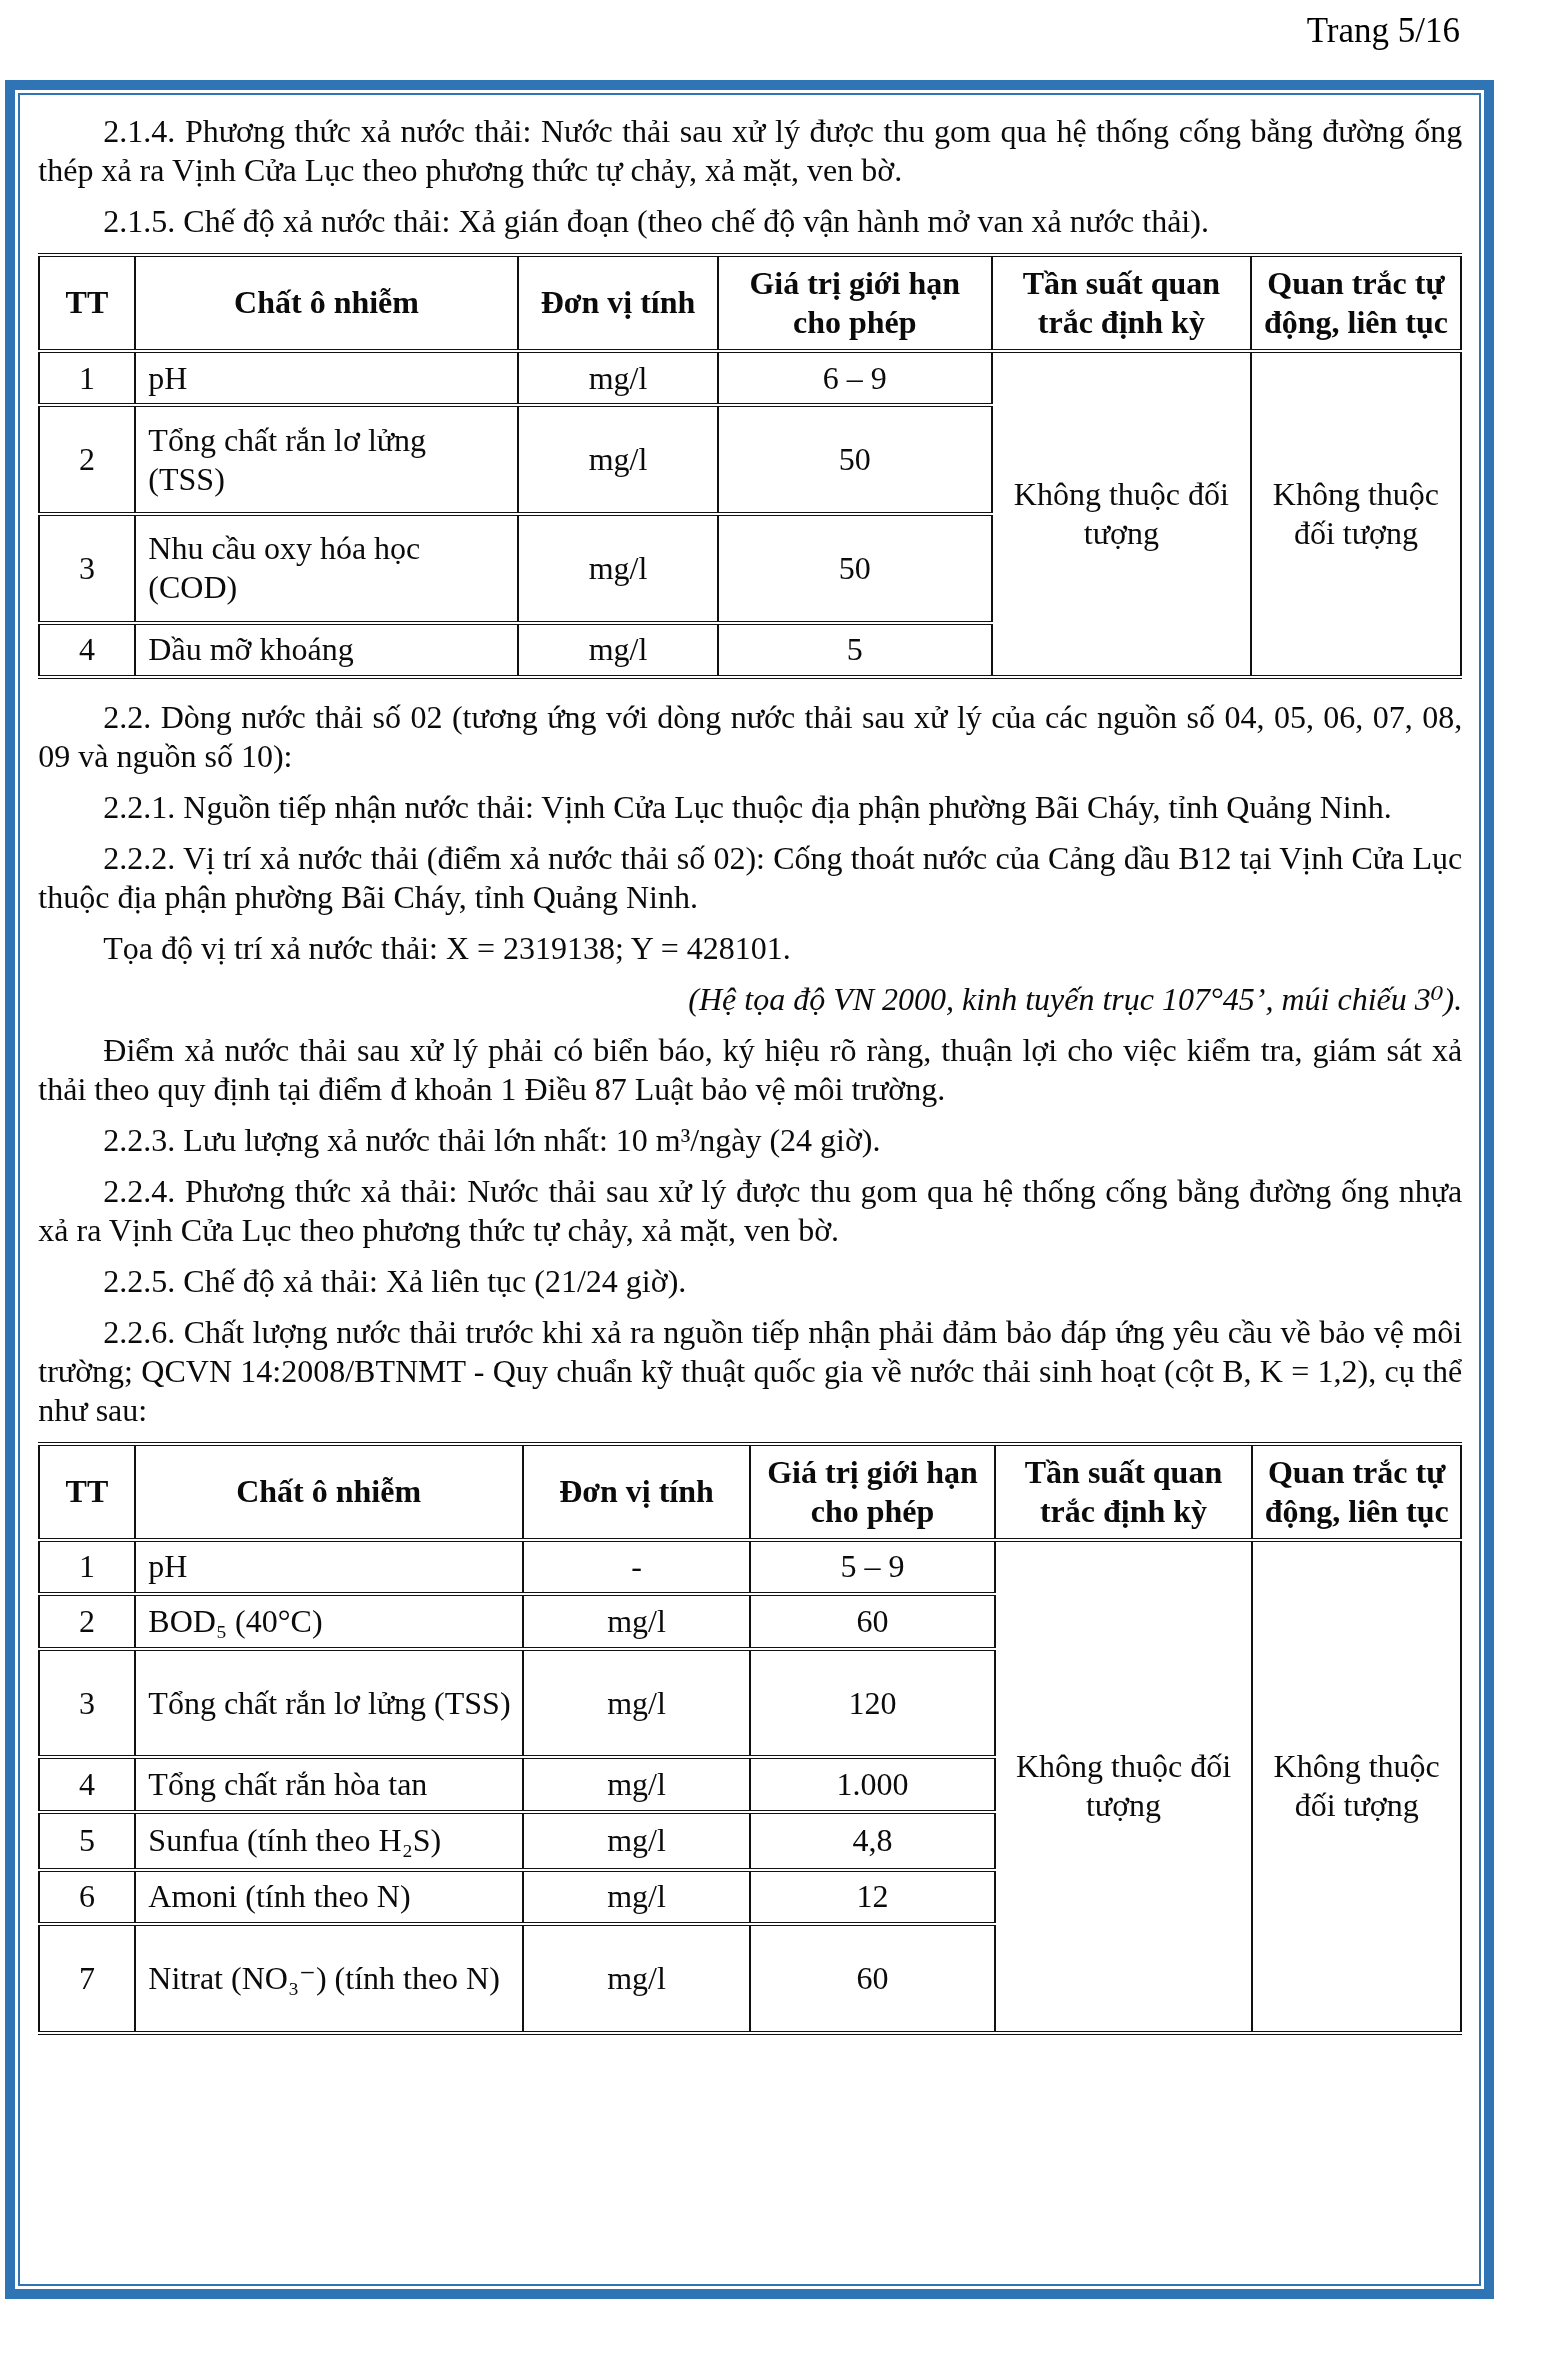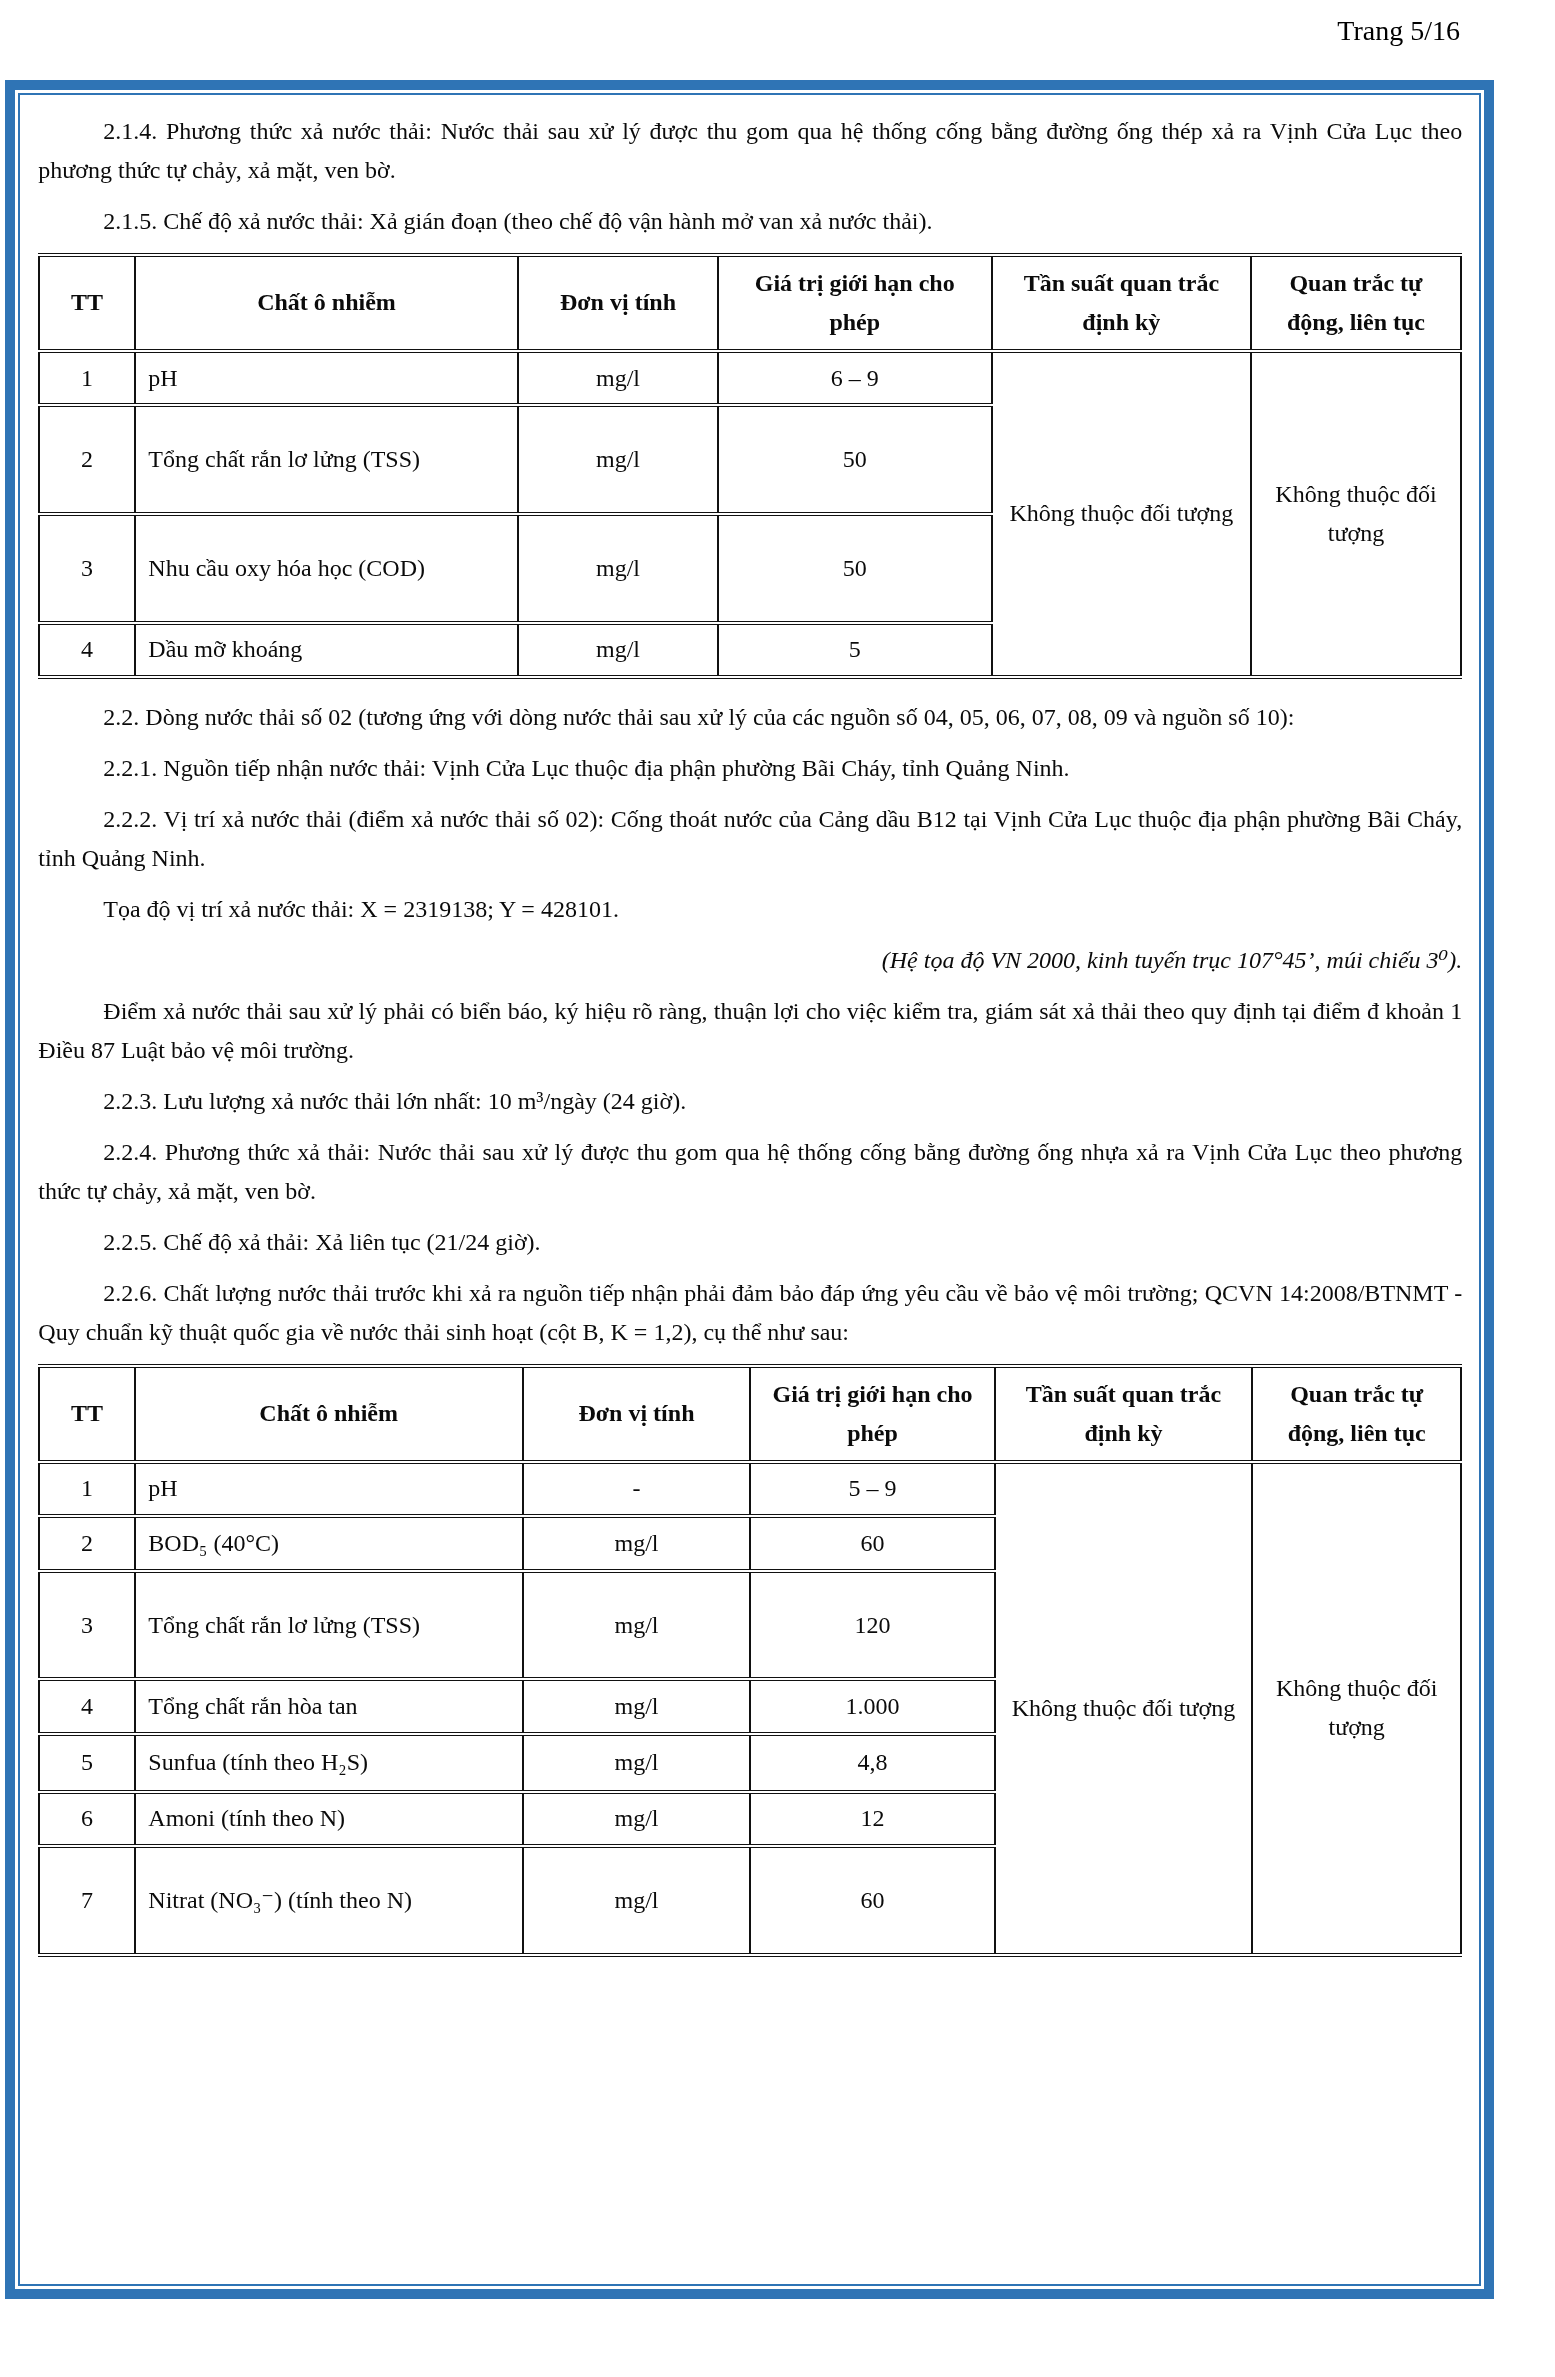--- a/index.html
+++ b/index.html
@@ -7,37 +7,37 @@
   .page{
     position:relative;
     width:1556px;height:2377px;
     background:#ffffff;
     font-family:"Liberation Serif","DejaVu Serif",serif;
     color:#0b0b0b;
     overflow:hidden;
   }
   .page-number{
     position:absolute;top:11.4px;right:96px;
-    font-size:28px;line-height:40px;
+    font-size:35px;line-height:40px;
     color:#000;
   }
   .frame{
     position:absolute;left:5px;top:80px;
     width:1489px;height:2219px;
     box-sizing:border-box;
     border:10.6px solid #2f74b5;
   }
   .frame-inner{
     position:absolute;inset:2.8px;
     border:2.8px solid #2f74b5;
   }
   .content{
     position:absolute;inset:0;
     padding:17px 17px 0 18.5px;
-    font-size:24px;line-height:39px;
+    font-size:32px;line-height:39px;
   }
   .para{
     margin:0 0 12px 0;
     text-align:justify;
     text-indent:65px;
   }
   .para.centered{text-align:right;text-indent:0;}
   .italic{font-style:italic;}
   table.tbl{
     width:100%;

